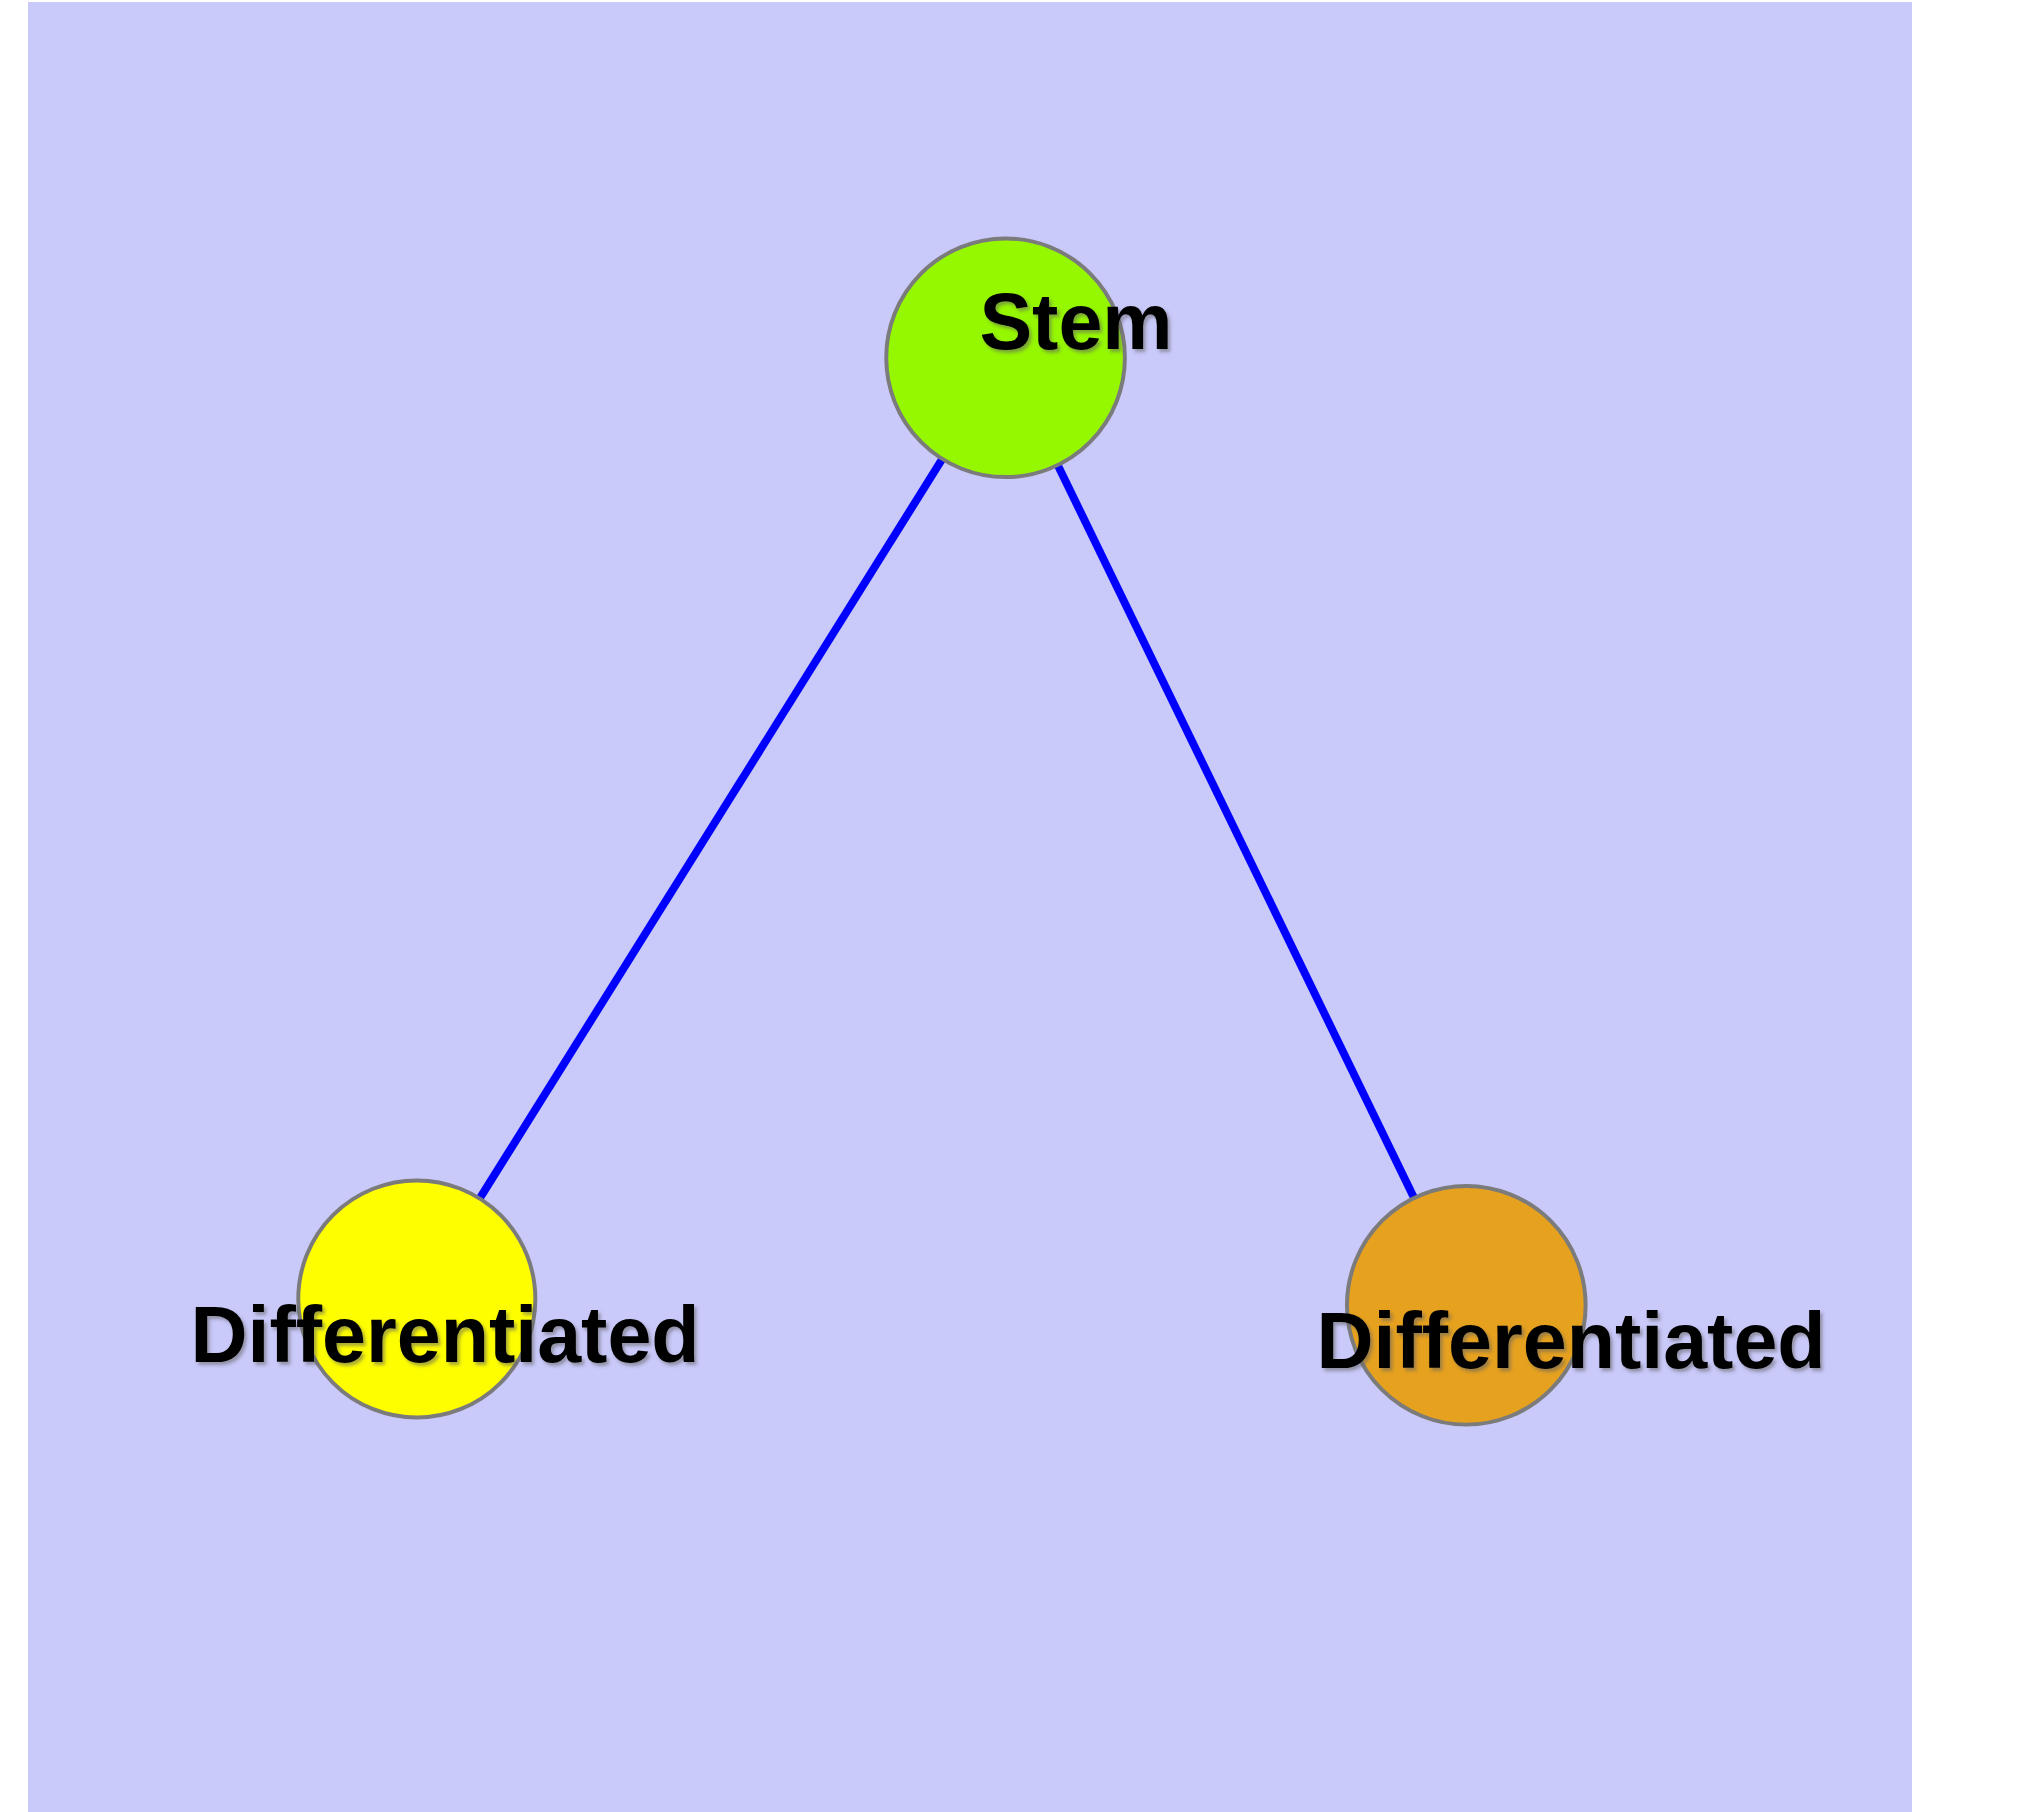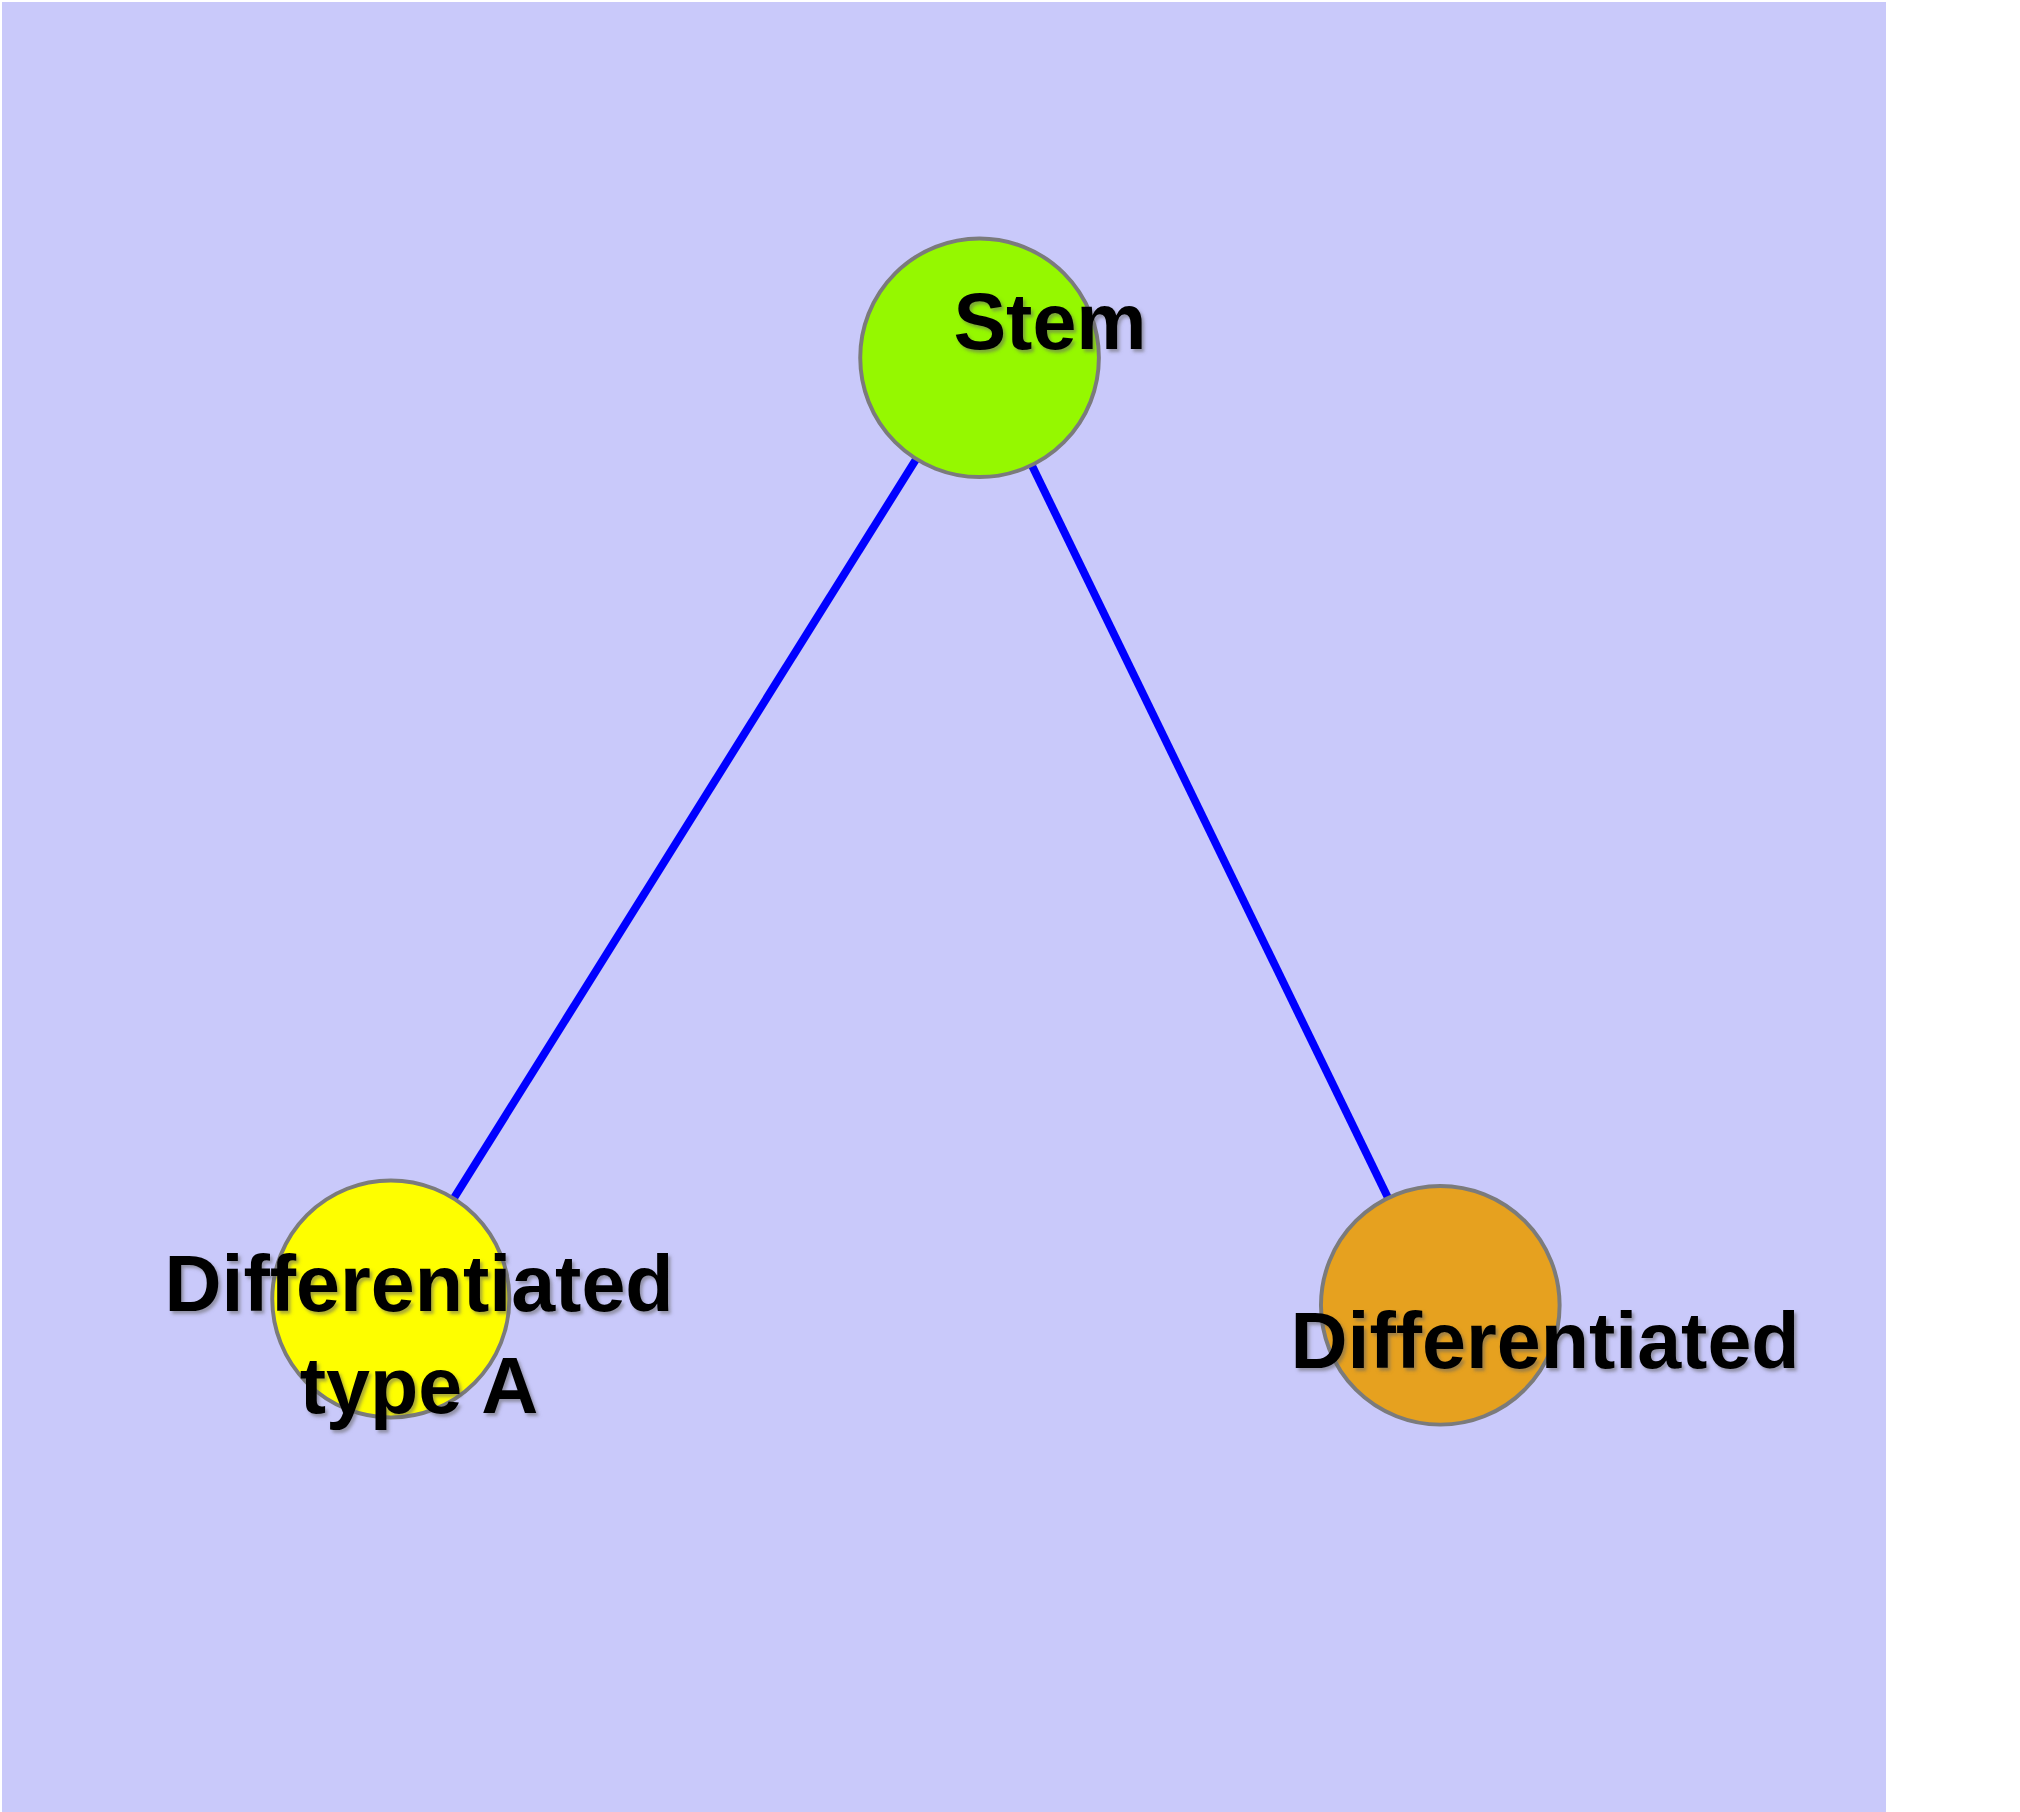--- a/index.html
+++ b/index.html
@@ -9,20 +9,21 @@
   }
   #canvas {
     position: relative;
     width: 1886px;
     height: 1812px;
     box-sizing: border-box;
     border-top: 2.5px solid #FFFFFF;
     border-left: 2.5px solid #FFFFFF;
     overflow: hidden;
     font-family: "Liberation Sans", "DejaVu Sans", sans-serif;
+    margin-left: 26px;
   }
   #graph-svg {
     position: absolute;
     left: 0;
     top: 0;
     width: 100%;
     height: 100%;
     display: block;
   }
   .node-label {
@@ -54,21 +55,20 @@
 
     <circle cx="1237" cy="374" r="151" stroke-width="5" fill="#95F800" stroke="#7B7B7B"></circle>
     <circle cx="492" cy="1565" r="150" stroke-width="5" fill="#FEFE00" stroke="#7B7B7B"></circle>
     <circle cx="1820" cy="1573" r="151" stroke-width="5" fill="#E6A11F" stroke="#7B7B7B"></circle>
   </svg>
 
   <div id="label-stem" class="node-label">Stem</div>
 
   <div id="label-type-a" class="node-label">
     <span class="label-line">Differentiated</span>
-    <span class="label-line">type A</span>
   </div>
 
   <div id="label-type-b" class="node-label">
     <span class="label-line">Differentiated</span>
   </div>
 
 </div>
 
 
 </body></html>

